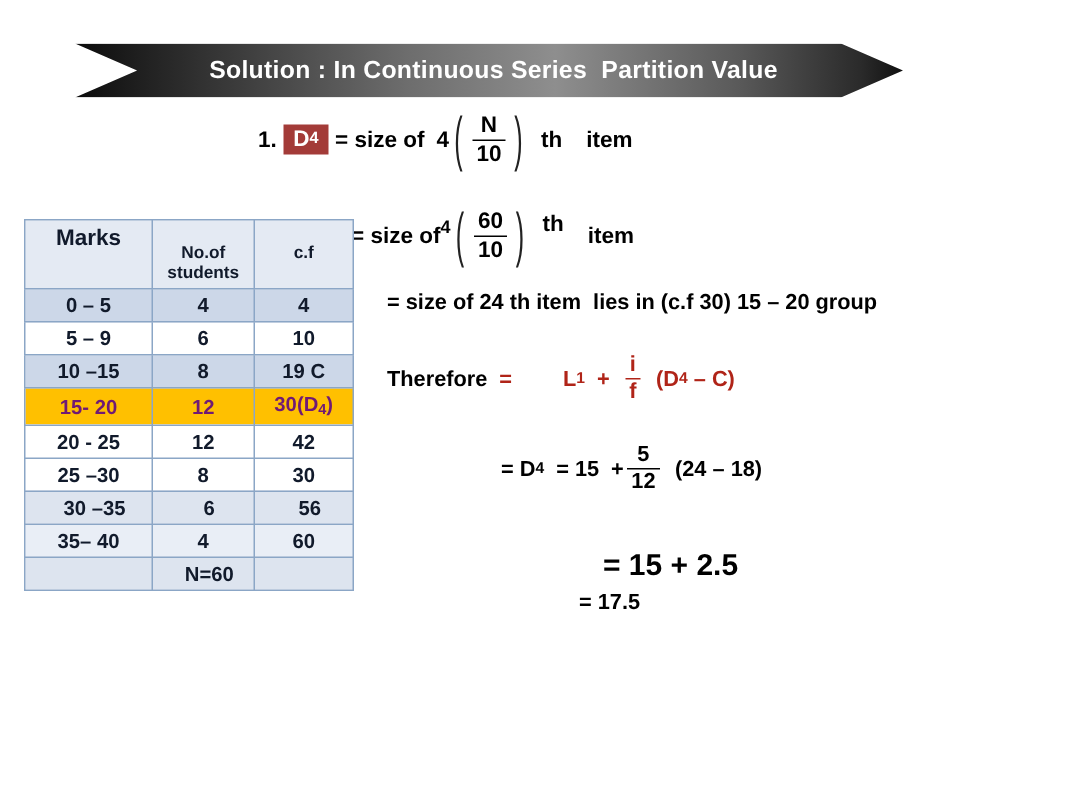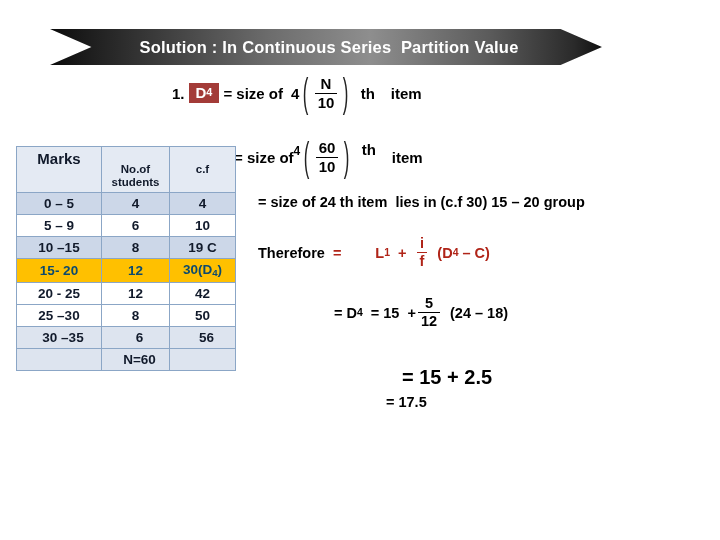--- a/index.html
+++ b/index.html
@@ -199,21 +199,21 @@
   }
   tr.hdr td { height: 38px; vertical-align: top; }
 
   tr.shade td { background: #ccd7e8; }
   tr.plain td { background: #ffffff; }
   tr.shade2 td { background: #dde4ef; padding-left: 14px; }
   tr.light td { background: #e9eef6; }
 
   tr.hl td {
     background: #ffc000;
-    color: #0c4a6e;
+    color: #701a75;
     font-weight: bold;
   }
   td.bold-navy { font-weight: bold; color: #0b1526; }
   td.total { text-align: left; font-weight: bold; font-size: 14px; color: #111a2b; }
 </style>
 </head>
 <body>
 
 <div class="banner-wrap">
   <div class="banner-shape"></div>
@@ -328,27 +328,32 @@
         <td><span>30(D</span><span class="sub">4</span><span>)</span></td>
       </tr>
       <tr class="plain">
         <td>20 - 25</td>
         <td>12</td>
         <td>42</td>
       </tr>
       <tr class="plain">
         <td>25 –30</td>
         <td>8</td>
-        <td>50</td>
+        <td>30</td>
       </tr>
       <tr class="shade2">
         <td>30 –35</td>
         <td>6</td>
         <td>56</td>
       </tr>
+      <tr class="light">
+        <td>35– 40</td>
+        <td>4</td>
+        <td>60</td>
+      </tr>
       <tr class="shade2">
         <td></td>
         <td class="total">N=60</td>
         <td></td>
       </tr>
     </tbody>
   </table>
 </div>
 
 </body></html>

